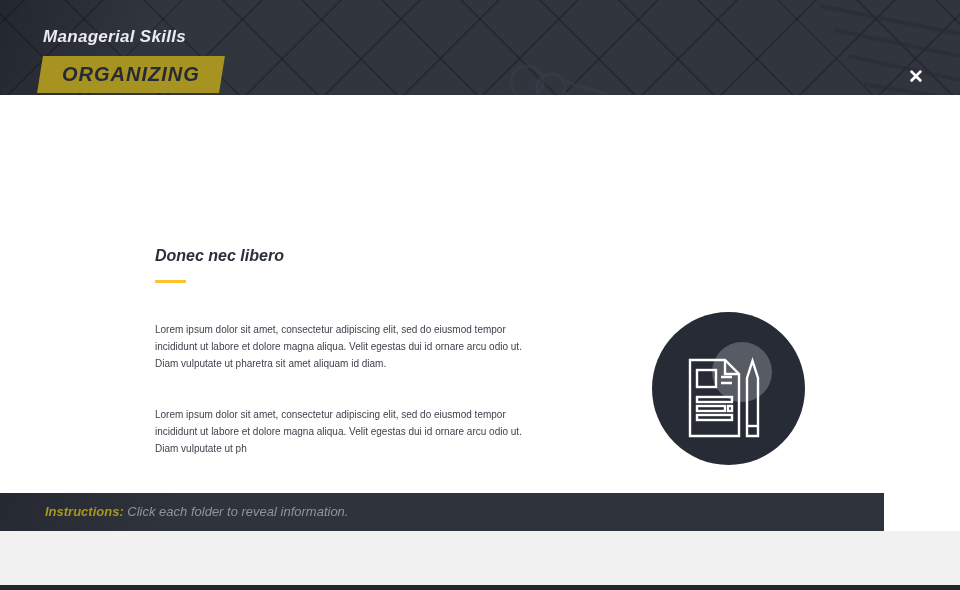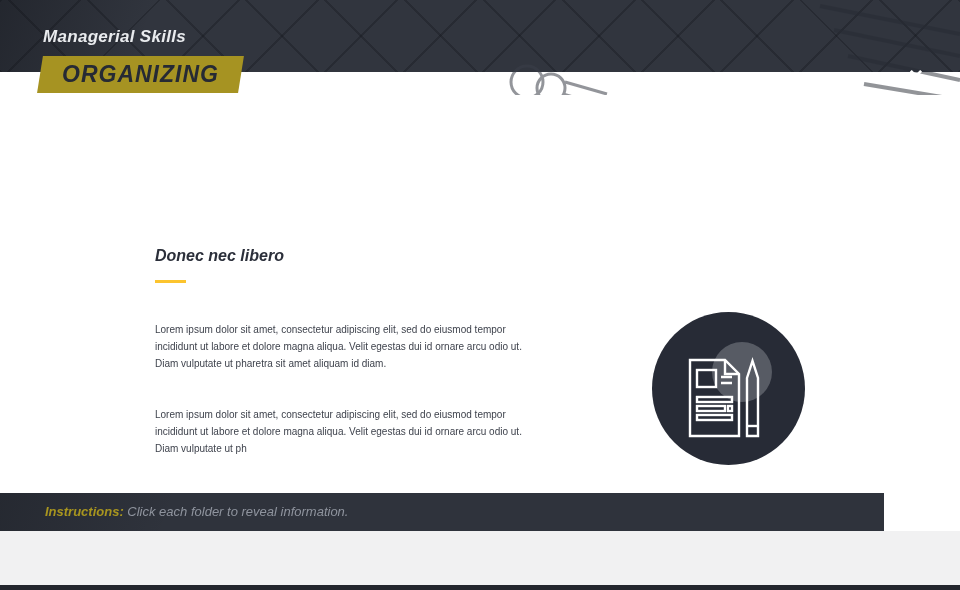--- a/index.html
+++ b/index.html
@@ -3,40 +3,40 @@
 <meta charset="utf-8">
 <style>
   html,body{margin:0;padding:0;background:#888;}
   *{box-sizing:border-box;}
   .stage{
     position:relative;width:960px;height:590px;overflow:hidden;
     font-family:"Liberation Sans",sans-serif;background:#ffffff;
   }
   
   .header{
-    position:absolute;left:0;top:0;width:960px;height:72px;
+    position:absolute;left:0;top:0;width:960px;height:95px;
     background-color:#31353e;
     background-image:
       linear-gradient(110deg, rgba(10,12,17,.35), rgba(10,12,17,0) 16%),
       repeating-linear-gradient(45deg, rgba(16,18,24,.30) 0 2px, rgba(0,0,0,0) 2px 56px),
       repeating-linear-gradient(-45deg, rgba(16,18,24,.30) 0 2px, rgba(0,0,0,0) 2px 56px);
   }
   .header-decor{position:absolute;pointer-events:none;}
   .course-title{
     position:absolute;left:43px;top:27px;
     font-size:17px;font-weight:700;font-style:italic;color:#e9ebee;letter-spacing:.3px;
   }
   .org-tag{position:absolute;left:40px;top:56px;height:37px;padding:0 22px;}
   .org-tag-bg{
     position:absolute;left:0;top:0;right:0;bottom:0;
     background:#a69322;transform:skewX(-9deg);transform-origin:center;
   }
   .org-tag-label{
     position:relative;display:block;line-height:37px;
-    font-size:23px;font-weight:800;font-style:italic;color:#262a34;letter-spacing:1px;
+    font-size:20px;font-weight:800;font-style:italic;color:#262a34;letter-spacing:1px;
   }
   .close-btn{
     position:absolute;left:903px;top:64px;width:26px;height:26px;
     color:#ffffff;font-size:19px;line-height:26px;text-align:center;
     cursor:pointer;font-weight:700;
   }
   
   .content{position:absolute;left:0;top:95px;width:960px;height:398px;background:#fff;}
   .heading{
     position:absolute;left:155px;top:152px;

